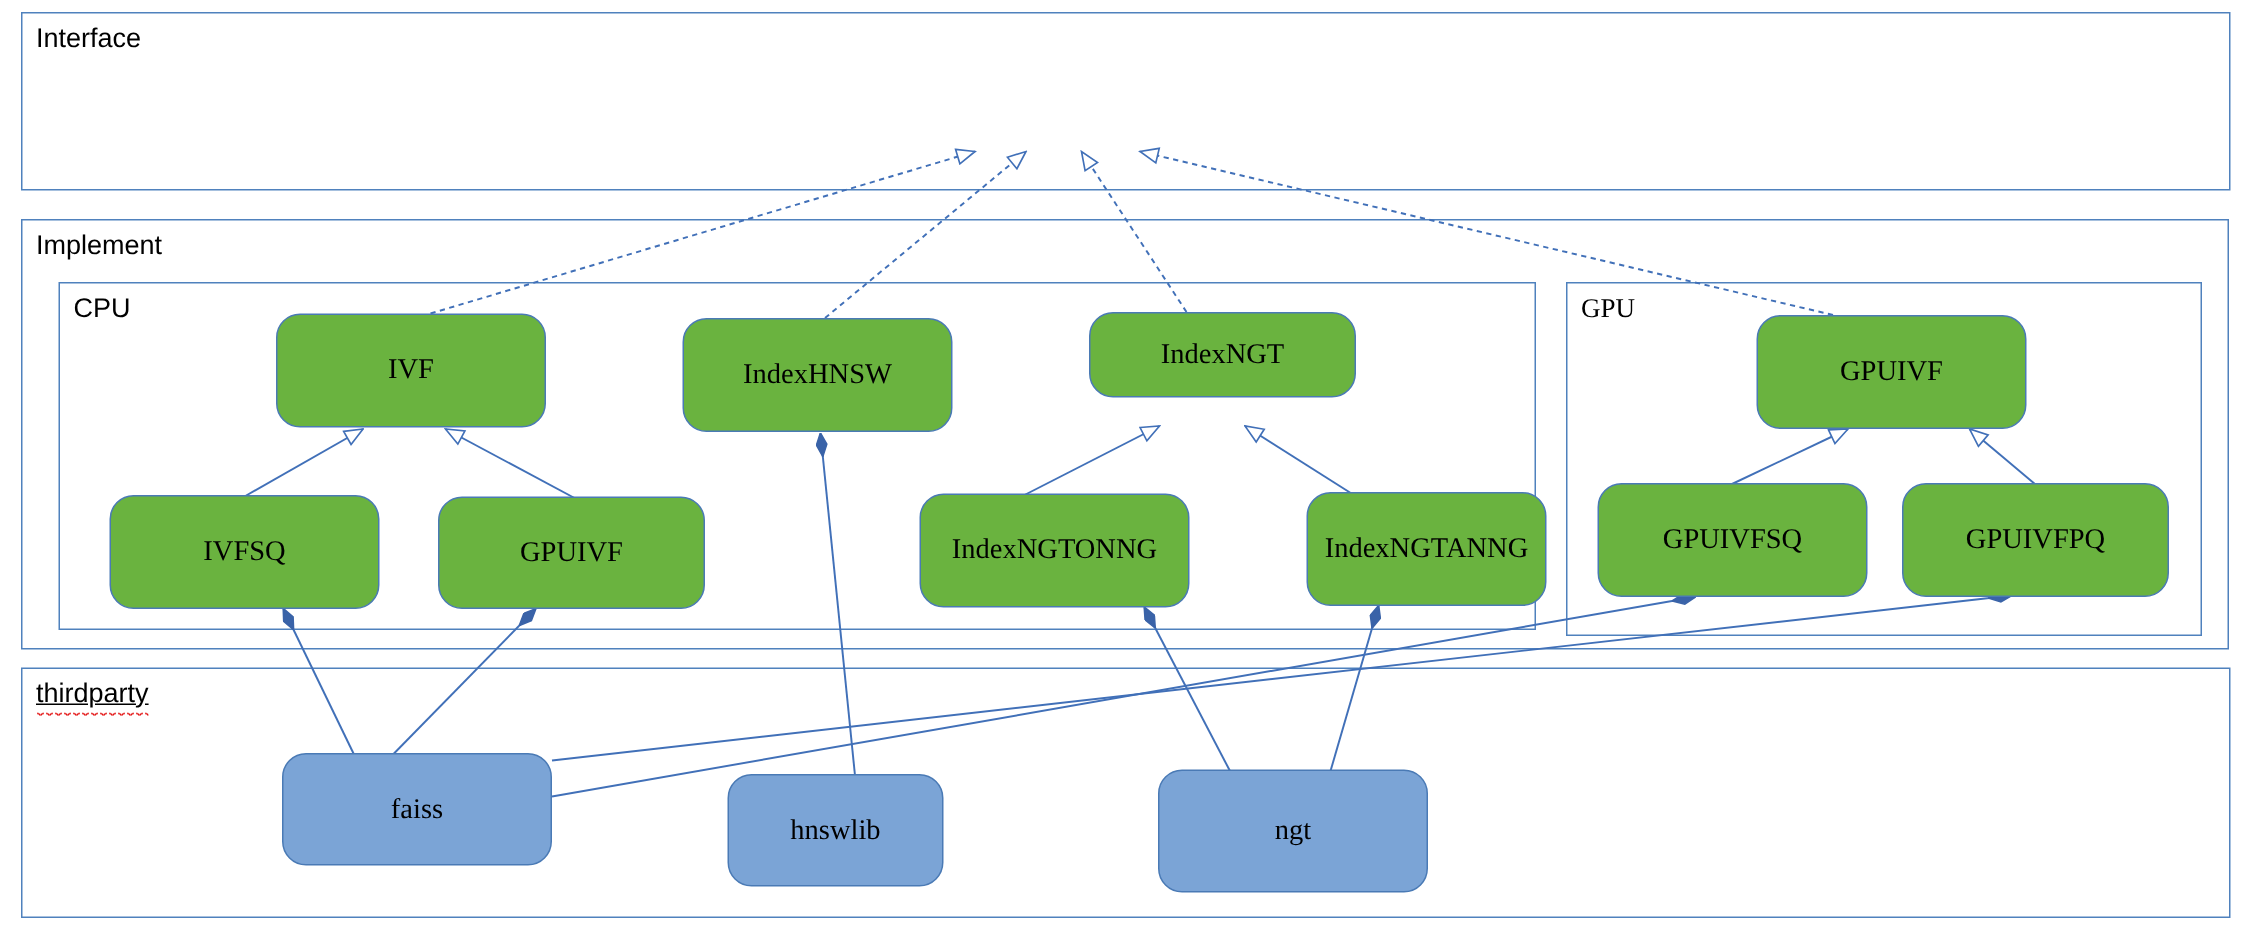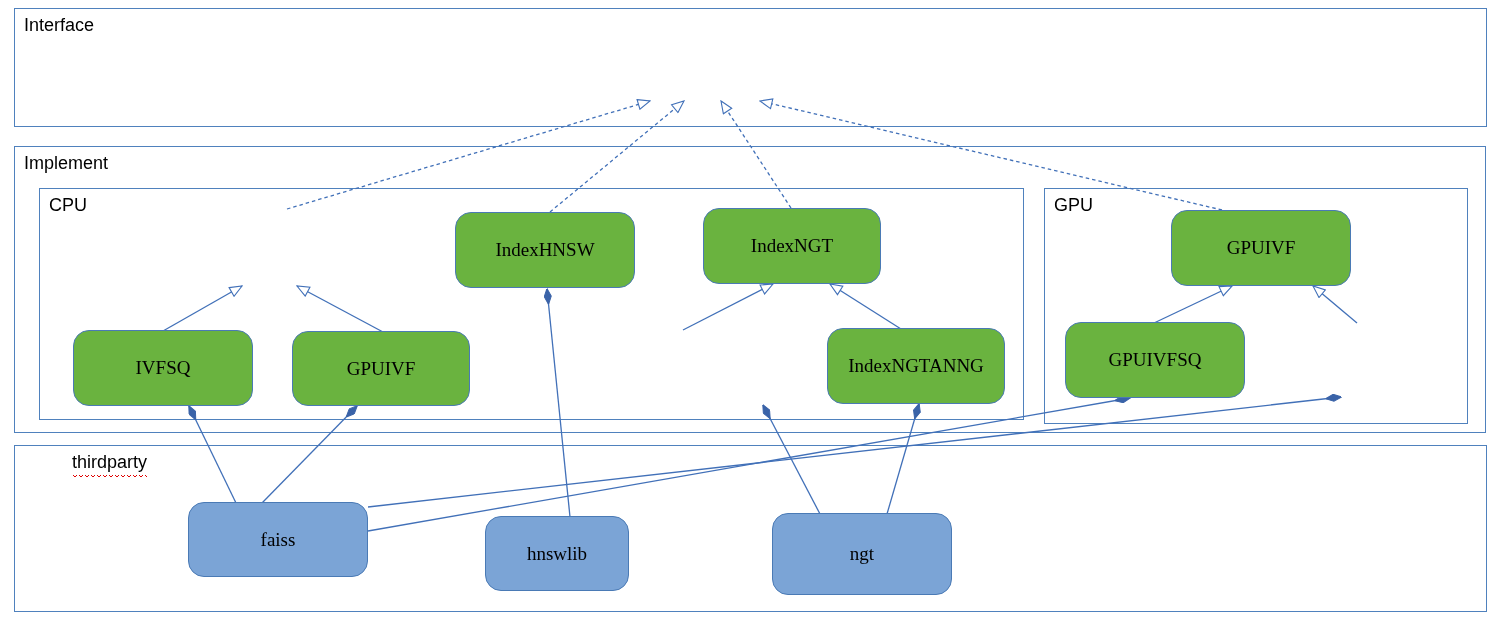--- a/index.html
+++ b/index.html
@@ -9,21 +9,21 @@
   }
   .layer{position:absolute;left:0;top:0;width:100%;height:100%;}
   .frame{
     position:absolute;border:1.6px solid #4f81bd;box-sizing:border-box;
     background:transparent;
   }
   .frame-label{
     position:absolute;top:6px;left:9px;font-size:18px;color:#000000;line-height:1.2;
     white-space:nowrap;
   }
-  .misspelled{margin-left:48px;}
+  .misspelled{text-decoration:underline;}
   .misspelled::after{
     content:"";display:block;height:4px;margin-top:0px;
     background-image:radial-gradient(ellipse 3.2px 2.4px at 3px 0px,
       transparent 1.3px,#e00000 1.5px,#e00000 2.3px,transparent 2.5px);
     background-size:6px 4px;background-position:0 1px;background-repeat:repeat-x;
   }
   svg.edges{position:absolute;left:0;top:0;width:1503px;height:628px;overflow:visible;}
   .node{
     position:absolute;display:flex;align-items:center;justify-content:center;
     border:1.4px solid #4a7ab5;border-radius:16px;box-sizing:border-box;
@@ -41,21 +41,21 @@
   <div class="layer" id="frames">
       <div class="frame" style="left: 14px; top: 8px; width: 1473px; height: 119px; border-color: rgb(79, 129, 189);">
         <span class="frame-label">Interface</span>
       </div>
       <div class="frame" style="left: 14px; top: 146px; width: 1472px; height: 287px; border-color: rgb(79, 129, 189);">
         <span class="frame-label">Implement</span>
       </div>
       <div class="frame" style="left: 39px; top: 188px; width: 985px; height: 232px; border-color: rgb(79, 129, 189);">
         <span class="frame-label">CPU</span>
       </div>
-      <div class="frame" style="left: 1044px; top: 188px; width: 424px; height: 236px; border-color: rgb(79, 129, 189);">
+      <div class="frame" style="left: 1044px; top: 188px; width: 424px; height: 236px; border-color: rgb(79, 129, 189); font-family: Liberation Serif, serif;">
         <span class="frame-label">GPU</span>
       </div>
       <div class="frame" style="left: 14px; top: 445px; width: 1473px; height: 167px; border-color: rgb(79, 129, 189);">
         <span class="frame-label misspelled">thirdparty</span>
       </div>
     </div>
 
   <svg class="edges" id="edges" xmlns="http://www.w3.org/2000/svg" viewBox="0 0 1503 628">
     <defs>
       <marker id="m-tri" viewBox="0 0 14 12" markerWidth="14" markerHeight="12" refX="13" refY="6" orient="auto" markerUnits="userSpaceOnUse">
@@ -80,40 +80,49 @@
         <line x1="189" y1="406" x2="236" y2="503" stroke="#4170b8" stroke-width="1.3" marker-start="url(#m-dia)"></line>
         <line x1="357" y1="406" x2="262" y2="503" stroke="#4170b8" stroke-width="1.3" marker-start="url(#m-dia)"></line>
         <line x1="763" y1="405" x2="820" y2="514" stroke="#4170b8" stroke-width="1.3" marker-start="url(#m-dia)"></line>
         <line x1="919" y1="404" x2="887" y2="514" stroke="#4170b8" stroke-width="1.3" marker-start="url(#m-dia)"></line>
         <line x1="1130" y1="398" x2="368" y2="531" stroke="#4170b8" stroke-width="1.3" marker-start="url(#m-dia)"></line>
         <line x1="1341" y1="397" x2="368" y2="507" stroke="#4170b8" stroke-width="1.3" marker-start="url(#m-dia)"></line>
       </g>
   </svg>
 
   <div class="layer" id="nodes">
+      <div class="node implementation" style="left: 184px; top: 209px; width: 180px; height: 76px;">
+        <span>IVF</span>
+      </div>
       <div class="node implementation" style="left: 455px; top: 212px; width: 180px; height: 76px;">
         <span>IndexHNSW</span>
       </div>
-      <div class="node implementation" style="left: 703px; top: 208px; width: 178px; height: 76px; text-align: right;">
+      <div class="node implementation" style="left: 726px; top: 208px; width: 178px; height: 57px; text-align: right;">
         <span>IndexNGT</span>
       </div>
       <div class="node implementation" style="left: 73px; top: 330px; width: 180px; height: 76px;">
         <span>IVFSQ</span>
       </div>
       <div class="node implementation" style="left: 292px; top: 331px; width: 178px; height: 75px;">
         <span>GPUIVF</span>
       </div>
-      <div class="node implementation" style="left: 827px; top: 328px; width: 178px; height: 76px;">
+      <div class="node implementation" style="left: 613px; top: 329px; width: 180px; height: 76px;">
+        <span>IndexNGTONNG</span>
+      </div>
+      <div class="node implementation" style="left: 871px; top: 328px; width: 160px; height: 76px;">
         <span>IndexNGTANNG</span>
       </div>
       <div class="node implementation" style="left: 1171px; top: 210px; width: 180px; height: 76px;">
         <span>GPUIVF</span>
       </div>
       <div class="node implementation" style="left: 1065px; top: 322px; width: 180px; height: 76px;">
         <span>GPUIVFSQ</span>
+      </div>
+      <div class="node implementation" style="left: 1268px; top: 322px; width: 178px; height: 76px;">
+        <span>GPUIVFPQ</span>
       </div>
       <div class="node thirdparty" style="left: 188px; top: 502px; width: 180px; height: 75px; justify-content: center;">
         <span>faiss</span>
       </div>
       <div class="node thirdparty" style="left: 485px; top: 516px; width: 144px; height: 75px;">
         <span>hnswlib</span>
       </div>
       <div class="node thirdparty" style="left: 772px; top: 513px; width: 180px; height: 82px;">
         <span>ngt</span>
       </div>

